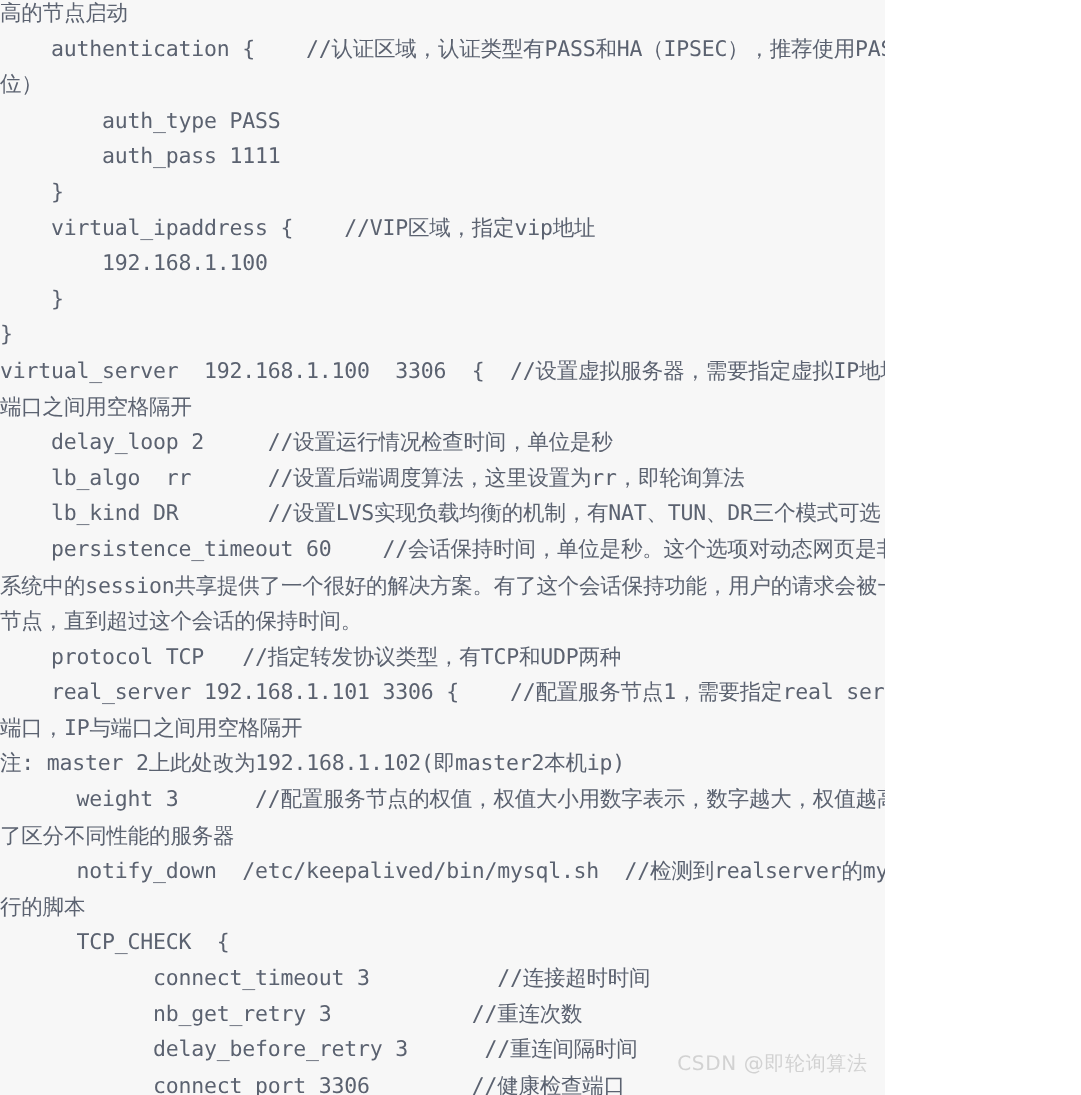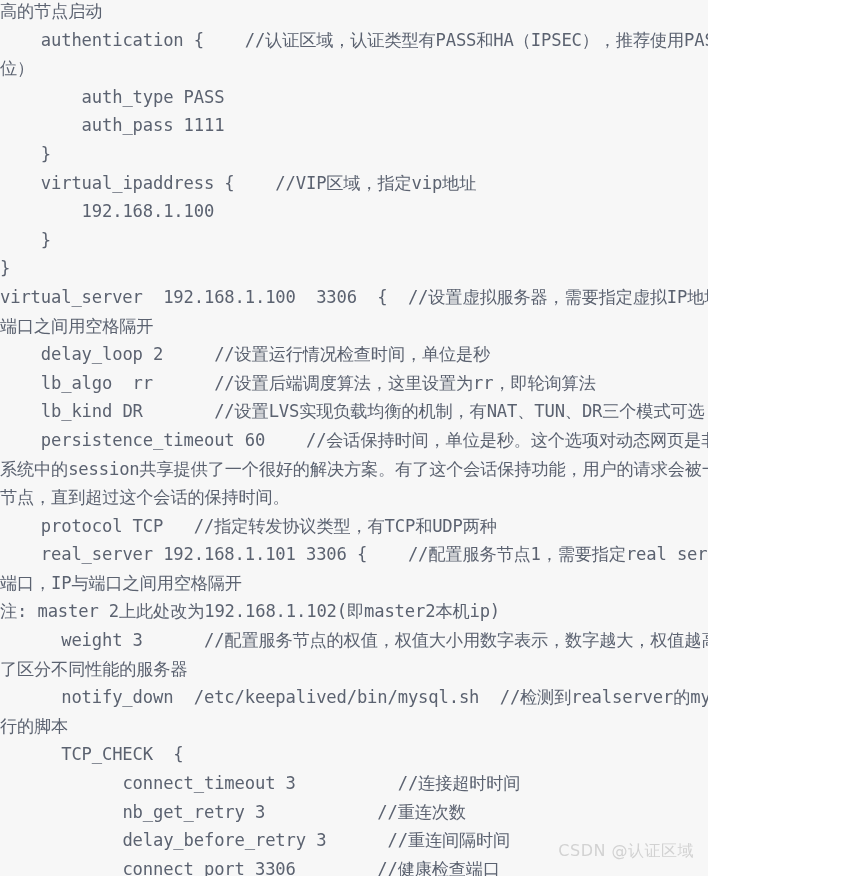--- a/index.html
+++ b/index.html
@@ -58,15 +58,15 @@
     user-select: none;
   }
 </style>
 </head>
 <body>
 
 <div id="page" style="background: rgb(247, 247, 247);">
 
   <pre id="code-block"><div class="code-line wrap" style="height: auto; color: rgb(91, 98, 112);">高的节点启动</div><div class="code-line wrap" style="height: auto; color: rgb(91, 98, 112);">    authentication {    //认证区域，认证类型有PASS和HA（IPSEC），推荐使用PASS（密码只识别前8位）</div><div class="code-line wrap" style="height: auto; color: rgb(91, 98, 112);">        auth_type PASS</div><div class="code-line wrap" style="height: auto; color: rgb(91, 98, 112);">        auth_pass 1111</div><div class="code-line wrap" style="height: auto; color: rgb(91, 98, 112);">    }</div><div class="code-line wrap" style="height: auto; color: rgb(91, 98, 112);">    virtual_ipaddress {    //VIP区域，指定vip地址</div><div class="code-line wrap" style="height: auto; color: rgb(91, 98, 112);">        192.168.1.100</div><div class="code-line wrap" style="height: auto; color: rgb(91, 98, 112);">    }</div><div class="code-line wrap" style="height: auto; color: rgb(91, 98, 112);">}</div><div class="code-line wrap" style="height: auto; color: rgb(91, 98, 112);">virtual_server  192.168.1.100  3306  {  //设置虚拟服务器，需要指定虚拟IP地址和服务端口，IP与端口之间用空格隔开</div><div class="code-line wrap" style="height: auto; color: rgb(91, 98, 112);">    delay_loop 2     //设置运行情况检查时间，单位是秒</div><div class="code-line wrap" style="height: auto; color: rgb(91, 98, 112);">    lb_algo  rr      //设置后端调度算法，这里设置为rr，即轮询算法</div><div class="code-line wrap" style="height: auto; color: rgb(91, 98, 112);">    lb_kind DR       //设置LVS实现负载均衡的机制，有NAT、TUN、DR三个模式可选</div><div class="code-line wrap" style="height: auto; color: rgb(91, 98, 112);">    persistence_timeout 60    //会话保持时间，单位是秒。这个选项对动态网页是非常有用的，为集群系统中的session共享提供了一个很好的解决方案。有了这个会话保持功能，用户的请求会被一直分发到某个服务节点，直到超过这个会话的保持时间。</div><div class="code-line wrap" style="height: auto; color: rgb(91, 98, 112);">    protocol TCP   //指定转发协议类型，有TCP和UDP两种</div><div class="code-line wrap" style="height: auto; color: rgb(91, 98, 112);">    real_server 192.168.1.101 3306 {    //配置服务节点1，需要指定real server的真实IP地址和端口，IP与端口之间用空格隔开</div><div class="code-line wrap" style="height: auto; color: rgb(91, 98, 112);">注: master 2上此处改为192.168.1.102(即master2本机ip)</div><div class="code-line wrap" style="height: auto; color: rgb(91, 98, 112);">      weight 3      //配置服务节点的权值，权值大小用数字表示，数字越大，权值越高，设置权值大小为了区分不同性能的服务器</div><div class="code-line wrap" style="height: auto; color: rgb(91, 98, 112);">      notify_down  /etc/keepalived/bin/mysql.sh  //检测到realserver的mysql服务down后执行的脚本</div><div class="code-line wrap" style="height: auto; color: rgb(91, 98, 112);">      TCP_CHECK  {</div><div class="code-line wrap" style="height: auto; color: rgb(91, 98, 112);">            connect_timeout 3          //连接超时时间</div><div class="code-line wrap" style="height: auto; color: rgb(91, 98, 112);">            nb_get_retry 3           //重连次数</div><div class="code-line wrap" style="height: auto; color: rgb(91, 98, 112);">            delay_before_retry 3      //重连间隔时间</div><div class="code-line wrap" style="height: auto; color: rgb(91, 98, 112);">            connect_port 3306        //健康检查端口</div></pre>
 
-  <div id="watermark" style="color: rgb(210, 210, 210);">CSDN @认证区域</div>
+  <div id="watermark" style="color: rgb(210, 210, 210);">CSDN @即轮询算法</div>
 
 </div>
 
 </body></html>

